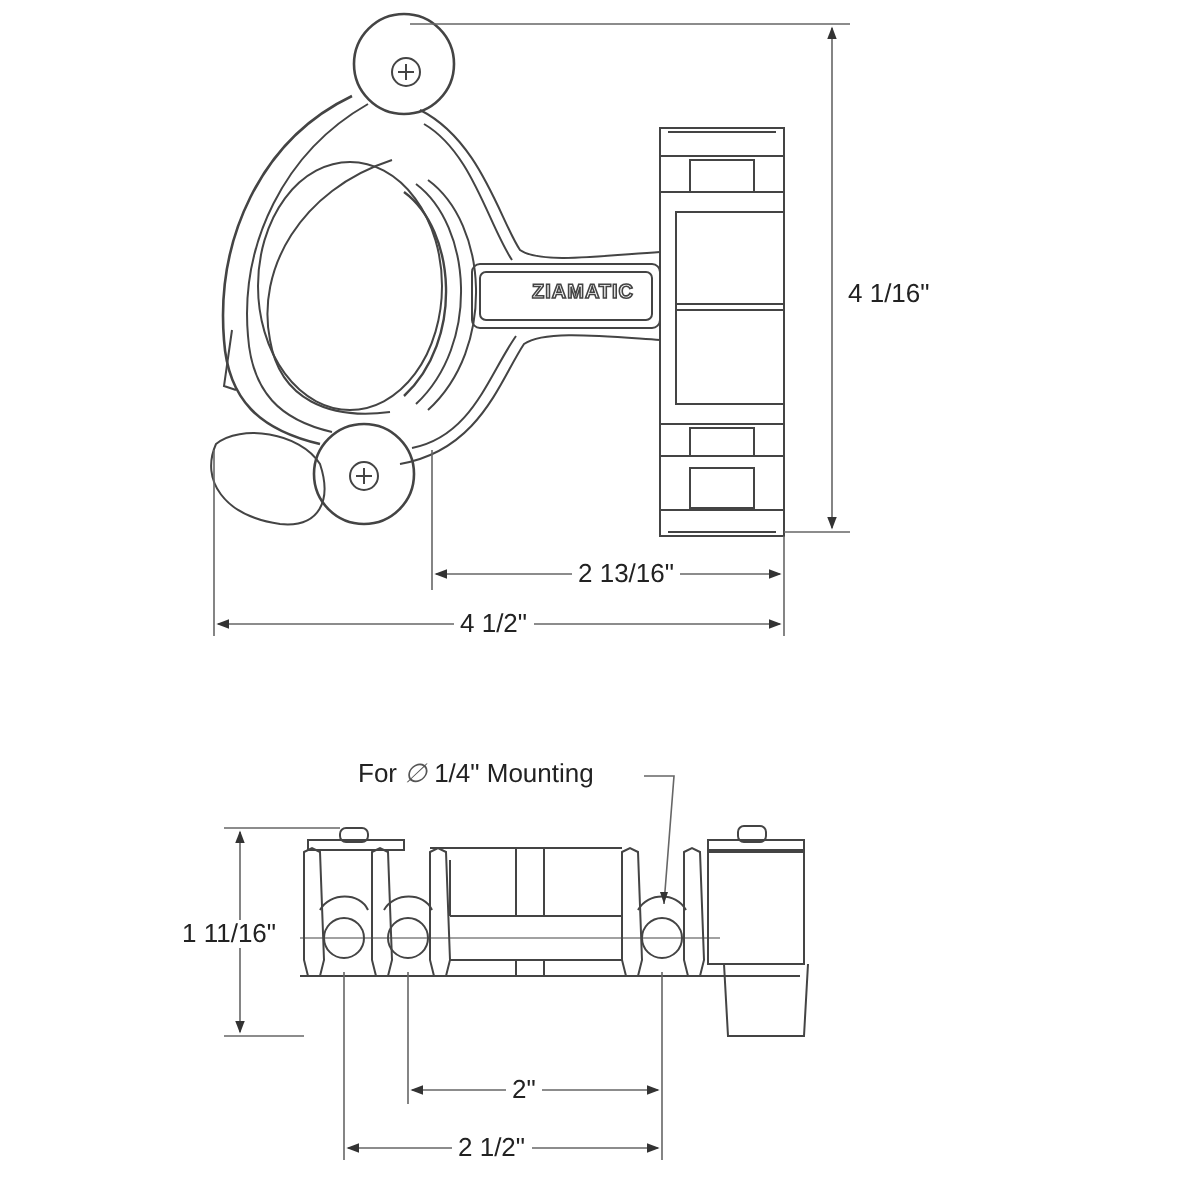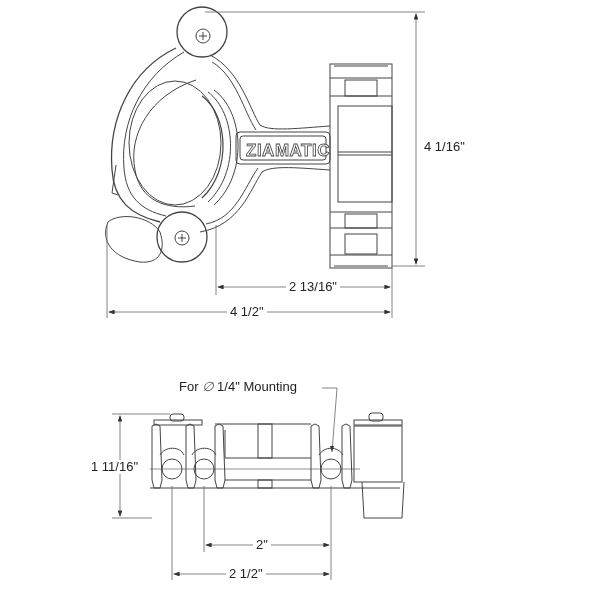--- a/index.html
+++ b/index.html
@@ -1,22 +1,22 @@
 <!DOCTYPE html>
 <html><head>
 <meta charset="utf-8">
 <style>
   html, body { margin: 0; padding: 0; background: #ffffff; }
   body { width: 600px; height: 600px; position: relative; overflow: hidden;
          font-family: "Liberation Sans", sans-serif; }
   svg { position: absolute; left: 0; top: 0; }
   .dimtext { position: absolute; font-size: 13px; color: #222; background: #fff;
              padding: 0 3px; white-space: nowrap; line-height: 14px; }
-  .logo { position: absolute; font-size: 17px; font-weight: bold; color: #fff;
-          letter-spacing: 0.5px; -webkit-text-stroke: 0.8px #444; }
+  .logo { position: absolute; font-size: 10px; font-weight: bold; color: #fff;
+          letter-spacing: 0.5px; margin-left: 20px; -webkit-text-stroke: 0.8px #444; }
 </style>
 </head>
 <body>
 
 <svg width="600" height="600" viewBox="0 0 600 600">
   <defs>
     <marker id="arr" markerWidth="8" markerHeight="6" refX="7" refY="3" orient="auto-start-reverse">
       <path d="M0,0 L8,3 L0,6 Z" fill="#333"></path>
     </marker>
   </defs>

